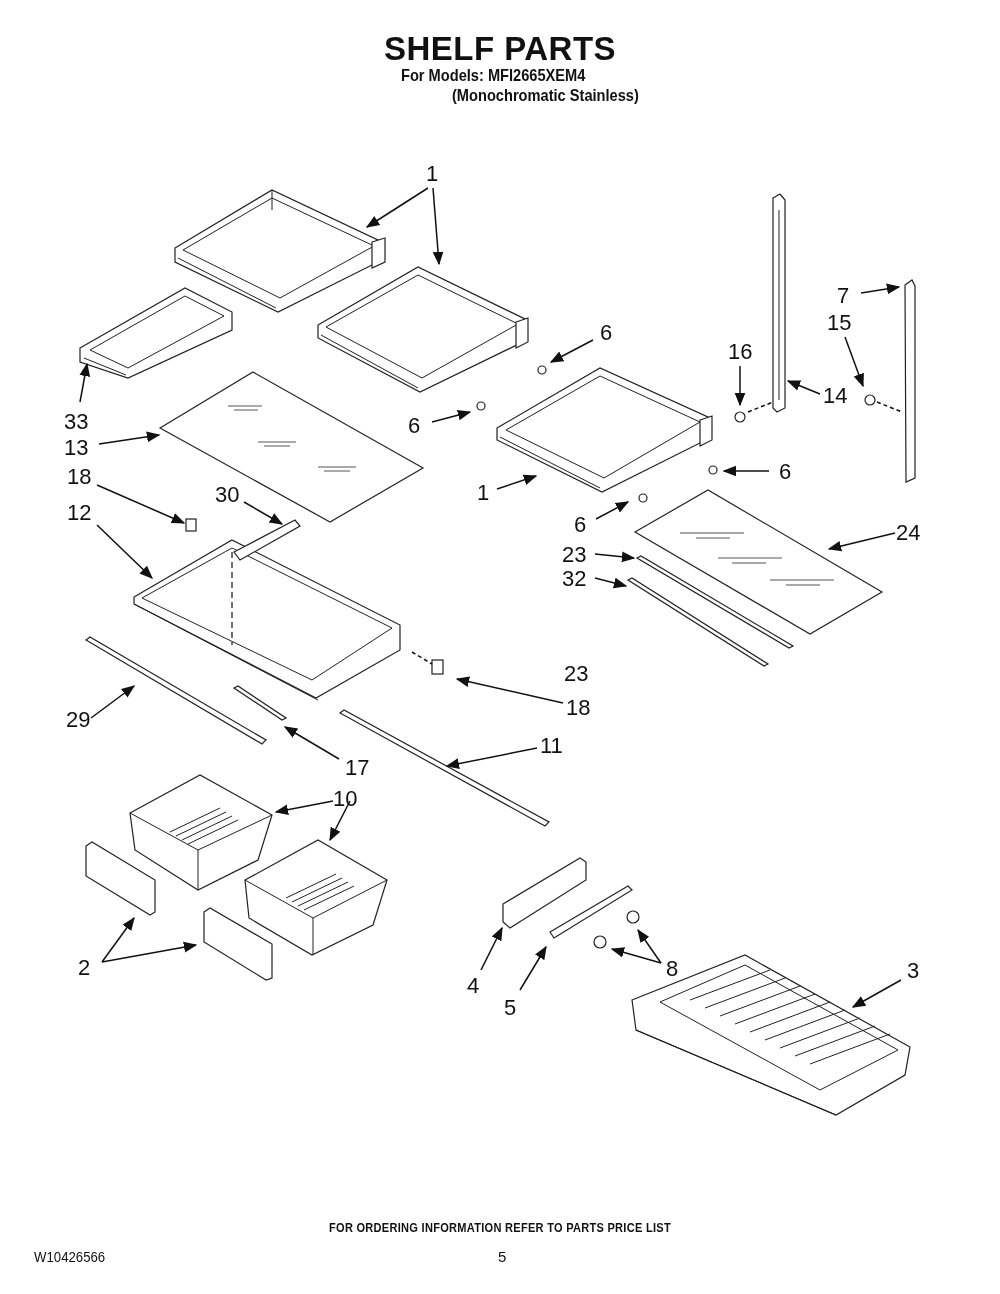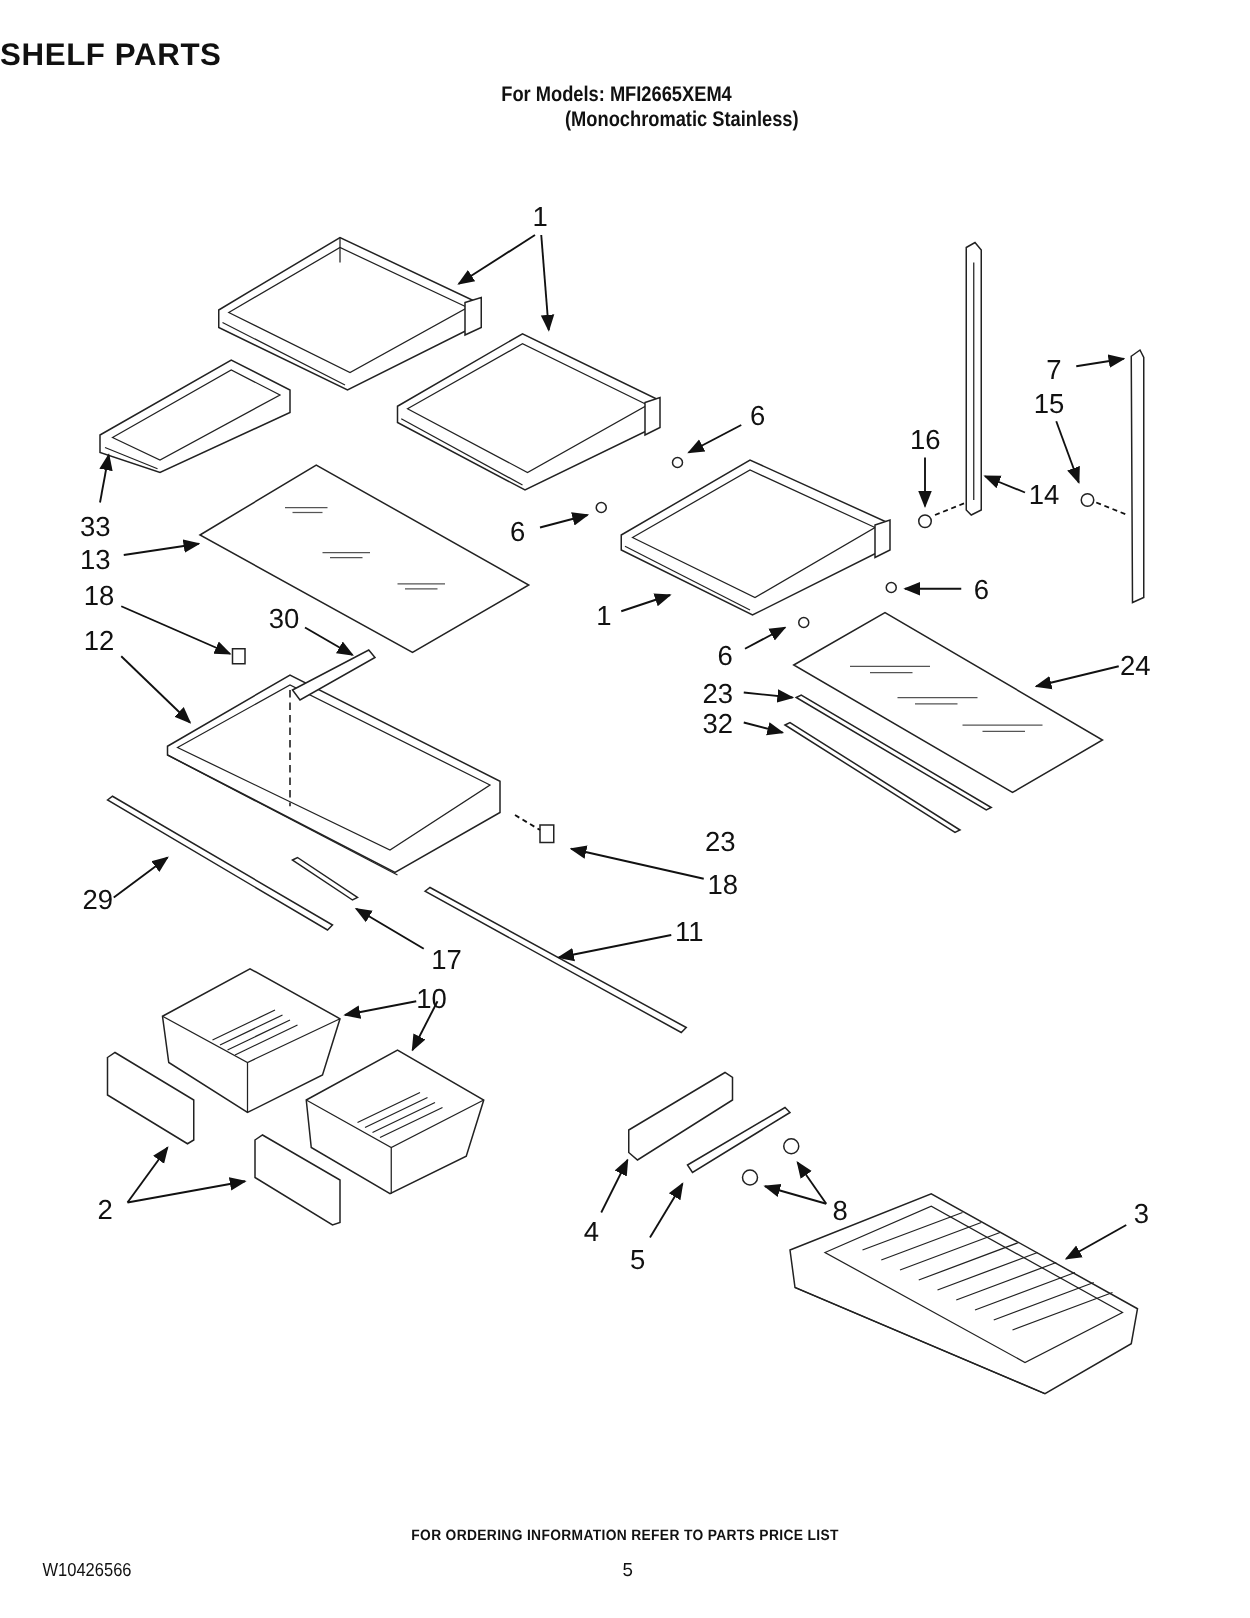--- a/index.html
+++ b/index.html
@@ -1,17 +1,17 @@
 <!DOCTYPE html>
 <html><head>
 <meta charset="utf-8">
 <style>
   html, body { margin: 0; padding: 0; background: #ffffff; }
   body { width: 1000px; height: 1294px; position: relative; overflow: hidden; font-family: "Liberation Sans", sans-serif; color: #111; }
-  .title { position: absolute; top: 30px; left: 0; width: 1000px; font-weight: bold; font-size: 25px; letter-spacing: 0.5px; }
+  .title { position: absolute; top: 30px; left: 0; width: 1000px; text-align: center; font-weight: bold; font-size: 33px; letter-spacing: 0.5px; }
   .subtitle1 { position: absolute; top: 66px; left: 401px; font-weight: bold; font-size: 17px; transform: scaleX(0.86); transform-origin: left; }
   .subtitle2 { position: absolute; top: 86px; left: 452px; font-weight: bold; font-size: 17px; transform: scaleX(0.86); transform-origin: left; }
   .footer-note { position: absolute; top: 1221px; left: 0; width: 1000px; text-align: center; font-weight: bold; font-size: 12px; transform: scaleX(0.92); letter-spacing: 0.3px; }
   .doc-number { position: absolute; top: 1248px; left: 34px; font-size: 15px; transform: scaleX(0.88); transform-origin: left; }
   .page-number { position: absolute; top: 1248px; left: 498px; font-size: 15px; }
   svg.diagram { position: absolute; left: 0; top: 0; }
   .callout { font-family: "Liberation Sans", sans-serif; font-size: 22px; fill: #111; }
   .part { fill: #fff; stroke: #222; stroke-width: 1.2; }
   .thin { fill: none; stroke: #222; stroke-width: 1; }
   .leader { stroke: #111; stroke-width: 1.5; fill: none; }

